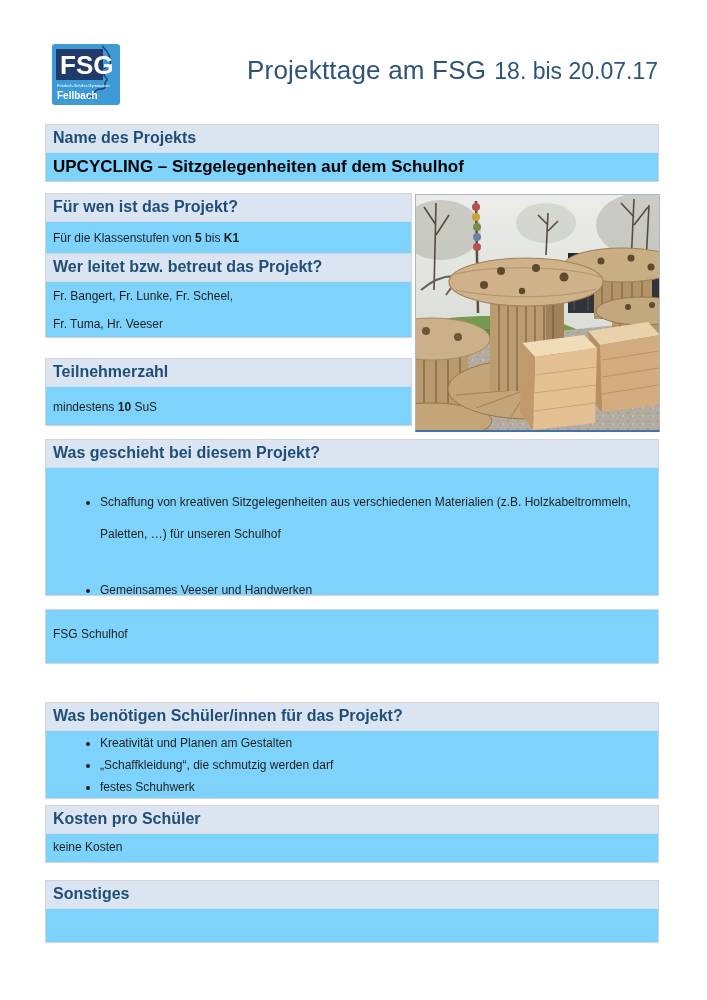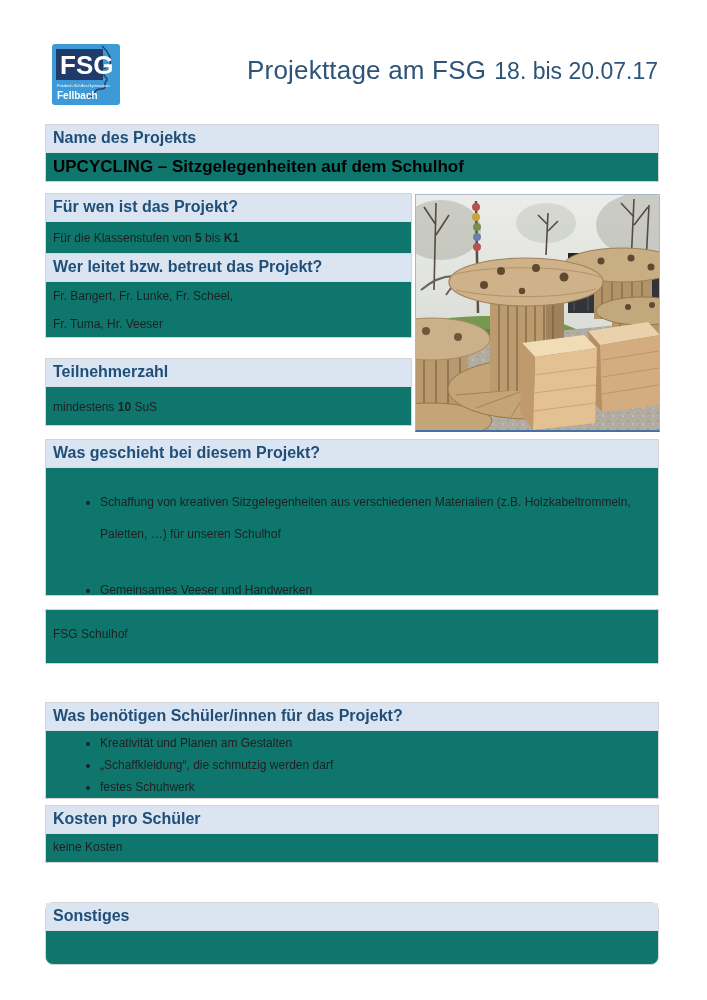--- a/index.html
+++ b/index.html
@@ -15,21 +15,21 @@
     position: absolute; left: 247px; top: 31px;
     font-size: 26px; color: #2d5478; letter-spacing: 0.2px; white-space: nowrap;
   }
   .doc-date {
     position: absolute; right: 49px; top: 34px;
     font-size: 23px; color: #2d5478; white-space: nowrap;
   }
   
   .sec {
     position: absolute; left: 45px; width: 614px;
-    border: 1px solid #d4d4d4; background: #0f766e;
+    border: 1px solid #d4d4d4; background: #7dd3fc;
   }
   .sec.narrow { width: 367px; }
   .sec-head {
     background: #dbe5f1; color: #1f4e79; font-weight: bold;
     font-size: 16px; line-height: 20px; padding: 3px 7px 4px 7px;
     border-bottom: 1px solid #d8dee8; white-space: nowrap; overflow: hidden;
   }
   .sec-body { font-size: 12px; color: #1f1f1f; padding: 4px 7px; overflow: hidden; }
   b { font-weight: bold; }
   .name-body { font-size: 17px; font-weight: bold; color: #000; line-height: 21px; height: 28px; padding: 3px 7px; white-space: nowrap; }
@@ -236,18 +236,18 @@
         <li>festes Schuhwerk</li>
       </ul>
     </div>
   </div>
 
   <div class="sec" style="top:781px;">
     <div class="sec-head">Kosten pro Schüler</div>
     <div class="sec-body cost-body">keine Kosten</div>
   </div>
 
-  <div class="sec" style="top:878px;border-radius:8px;">
+  <div class="sec" style="top:856px;">
     <div class="sec-head">Sonstiges</div>
     <div class="sec-body misc-body"></div>
   </div>
 
 </div>
 
 </body></html>

